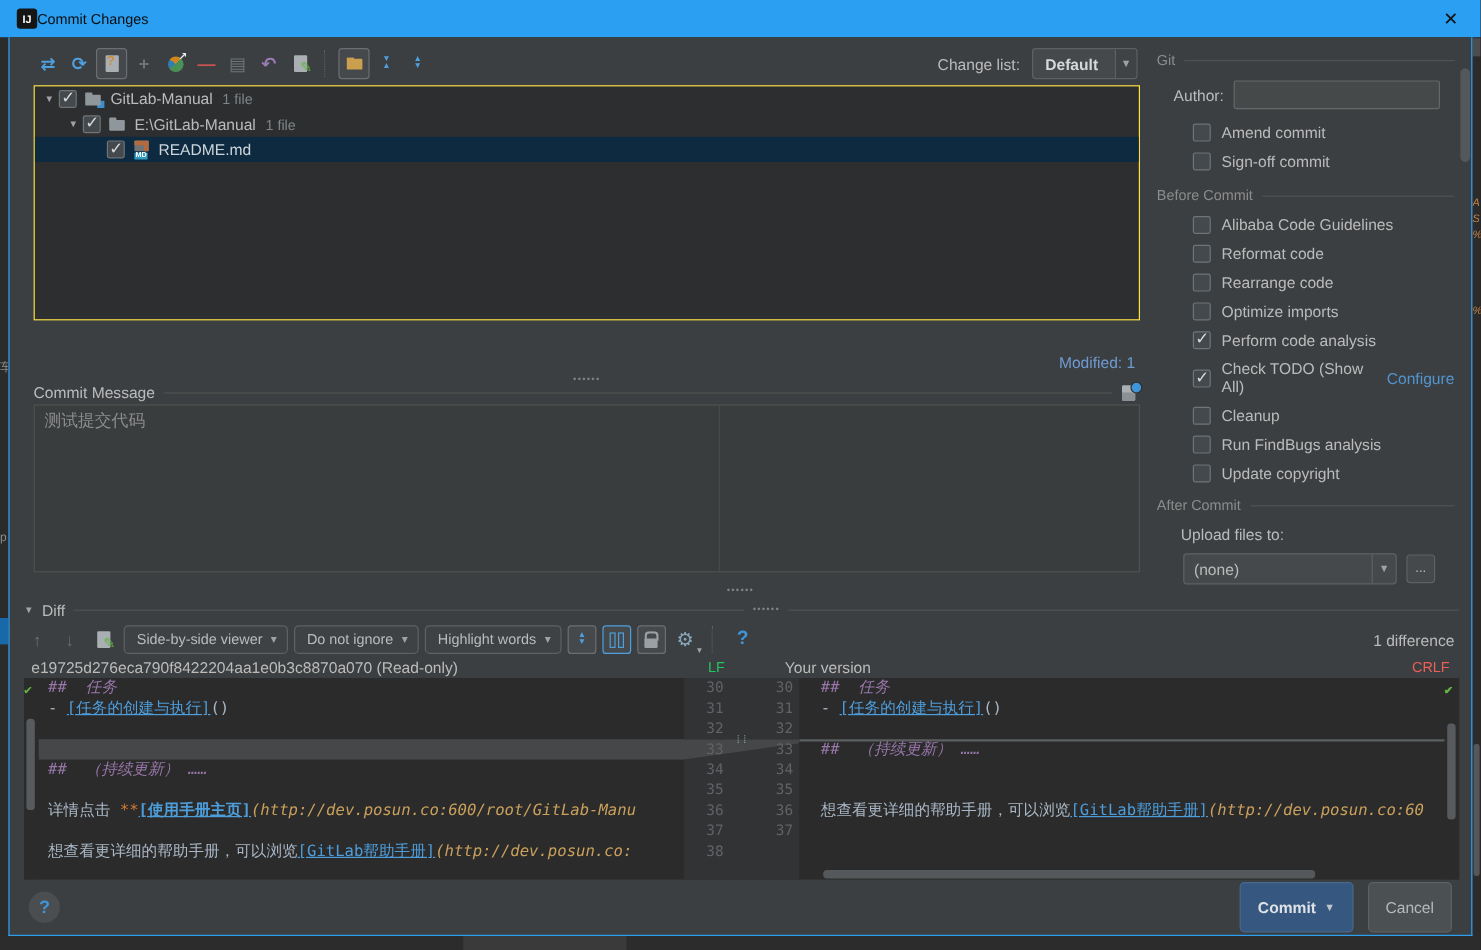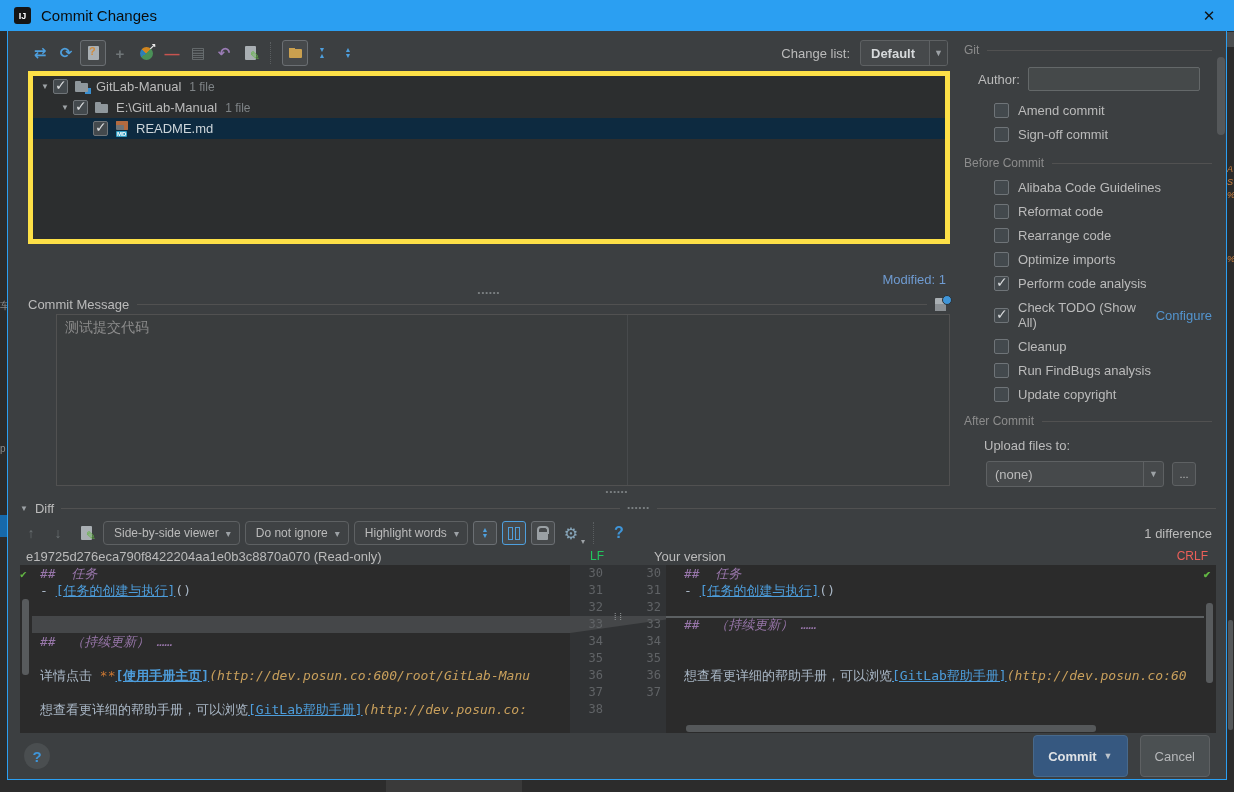--- a/index.html
+++ b/index.html
@@ -5,21 +5,21 @@
   html,body{margin:0;padding:0;background:#1e1e1e;}
   *{box-sizing:border-box;}
   .screen{position:relative;width:1234px;height:792px;background:#2b2b2b;overflow:hidden;
           font-family:"Liberation Sans","DejaVu Sans",sans-serif;color:#bbbbbb;font-size:13px;}
 
   
   .titlebar{position:absolute;left:0;top:0;width:1234px;height:31px;background:#2b9ff2;
             display:flex;align-items:center;padding:0 14px;}
   .app-logo{width:17px;height:17px;background:#151515;border-radius:3px;color:#fff;
             font-size:9px;font-weight:bold;display:flex;align-items:center;justify-content:center;}
-  .tb-title{color:#0c0c0c;font-size:15px;margin-left:10px;}
+  .tb-title{color:#0c0c0c;font-size:12px;margin-left:0;}
   .tb-close{margin-left:auto;color:#111;font-size:15px;width:22px;text-align:center;cursor:default;}
 
   
   .bg-left{position:absolute;left:0;top:31px;width:7px;height:749px;background:#2b2b2b;overflow:hidden;}
   .bg-right{position:absolute;left:1227px;top:31px;width:7px;height:749px;background:#2b2b2b;overflow:hidden;}
   .bg-bottom{position:absolute;left:0;top:780px;width:1234px;height:12px;background:#2c2c2c;}
   .bg-bottom .seg{position:absolute;top:0;height:12px;background:#3a3a3a;}
   .bg-frag{position:absolute;left:0;color:#8c8c8c;font-size:10px;}
   .bg-right .bg-frag{color:#cc8242;font-size:9px;font-style:italic;}
   .bg-sel{position:absolute;left:0;width:7px;background:#1769aa;}
@@ -56,21 +56,21 @@
   .k-collapse::after{content:"▼";font-size:7px;color:#4e9fdd;line-height:6px;}
 
   .cl-label{margin-left:auto;color:#bbbbbb;}
   .cl-dd{width:88px;height:26px;margin:0 2px 0 8px;border:1px solid #5e6163;border-radius:3px;
          background:#46494b;display:flex;align-items:center;overflow:hidden;}
   .cl-dd .val{flex:1;padding-left:10px;font-weight:bold;color:#d6d9db;}
   .cl-dd .arr{width:18px;height:100%;border-left:1px solid #5e6163;display:flex;align-items:center;
               justify-content:center;color:#9da2a6;font-size:9px;background:#404345;}
 
   
-  .tree-panel{height:173px;background:#2c2e2f;border:5px solid #fde047;margin-top:2px;overflow:hidden;}
+  .tree-panel{height:196px;background:#2c2e2f;border:1px solid #fde047;margin-top:2px;overflow:hidden;}
   .trow{height:21px;display:flex;align-items:center;white-space:nowrap;}
   .trow.sel{background:#0d2a40;}
   .exp{width:16px;flex:none;text-align:center;color:#9da2a6;font-size:8px;}
   .exp.open::before{content:"▼";}
   .cb{width:15px;height:15px;background:#43494d;border:1px solid #6f7478;border-radius:2px;
       position:relative;flex:none;}
   .cb.checked::after{content:"✓";color:#d8dadc;position:absolute;top:-3px;left:1px;
                      font-size:14px;font-weight:bold;}
   .tico{width:18px;height:16px;margin:0 4px 0 6px;position:relative;flex:none;}
   .tico.k-tfolder::before{content:"";position:absolute;top:4px;left:1px;width:13px;height:9px;
@@ -92,22 +92,22 @@
   .mid-dots{position:absolute;left:50%;bottom:-2px;transform:translateX(-50%);}
 
   
   .cm-label-row{height:20px;display:flex;align-items:center;gap:8px;}
   .sec-line{flex:1;height:1px;background:#515151;}
   .k-hist{width:15px;height:15px;position:relative;flex:none;}
   .k-hist::before{content:"";position:absolute;left:0;top:1px;width:11px;height:13px;background:#a9afb3;
                   border-radius:1px;box-shadow:inset 0 -9px 0 -2px #8b9094;}
   .k-hist::after{content:"";position:absolute;top:-2px;right:-2px;width:8px;height:8px;background:#3f95d8;
                  border-radius:50%;border:1px solid #2e3133;}
-  .commit-box{height:172px;border:1px solid #515151;background:#3a3d3e;position:relative;
-              padding:4px 8px;color:#8c8c8c;font-size:14px;overflow:hidden;margin-left:28px;}
+  .commit-box{height:140px;border:1px solid #515151;background:#3a3d3e;position:relative;
+              padding:4px 8px;color:#8c8c8c;font-size:14px;overflow:hidden;}
   .commit-box::after{content:"";position:absolute;left:570px;top:0;bottom:0;width:1px;background:#474a4c;}
 
   
   .sec-head{display:flex;align-items:center;gap:8px;color:#8c8c8c;font-size:12px;margin:2px 0 10px;}
   .form-row{display:flex;align-items:center;margin:0 0 12px 14px;gap:8px;}
   .author-input{width:172px;height:24px;background:#45494a;border:1px solid #646869;border-radius:2px;}
   .optlist{margin-left:30px;}
   .optrow{display:flex;align-items:center;gap:9px;margin-bottom:9px;}
   .optrow .lbl{color:#bbbbbb;}
   .linktext{color:#5394ce;margin-left:4px;}

